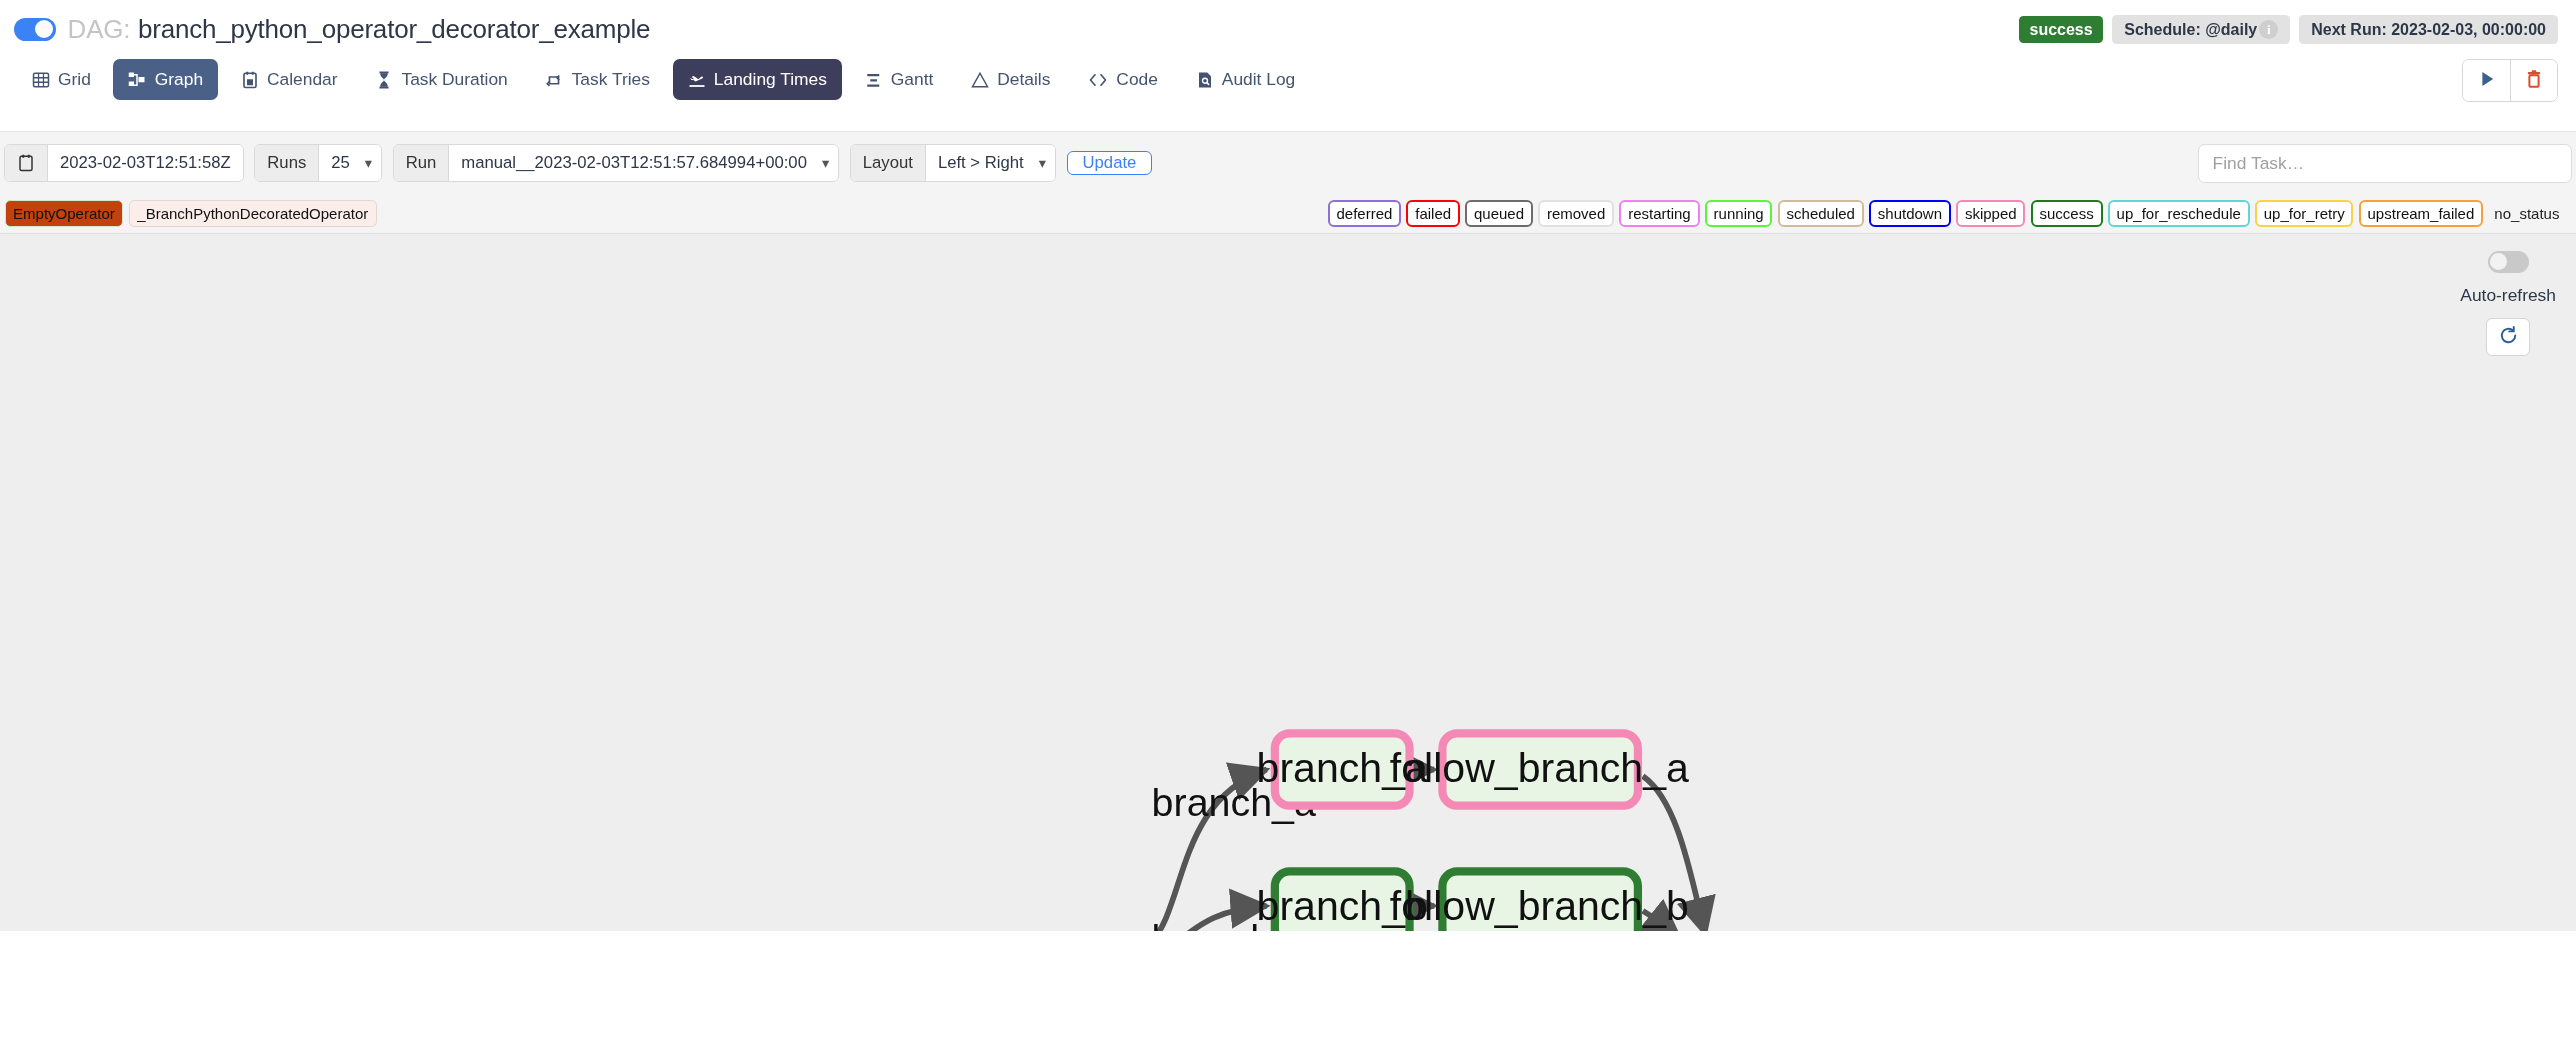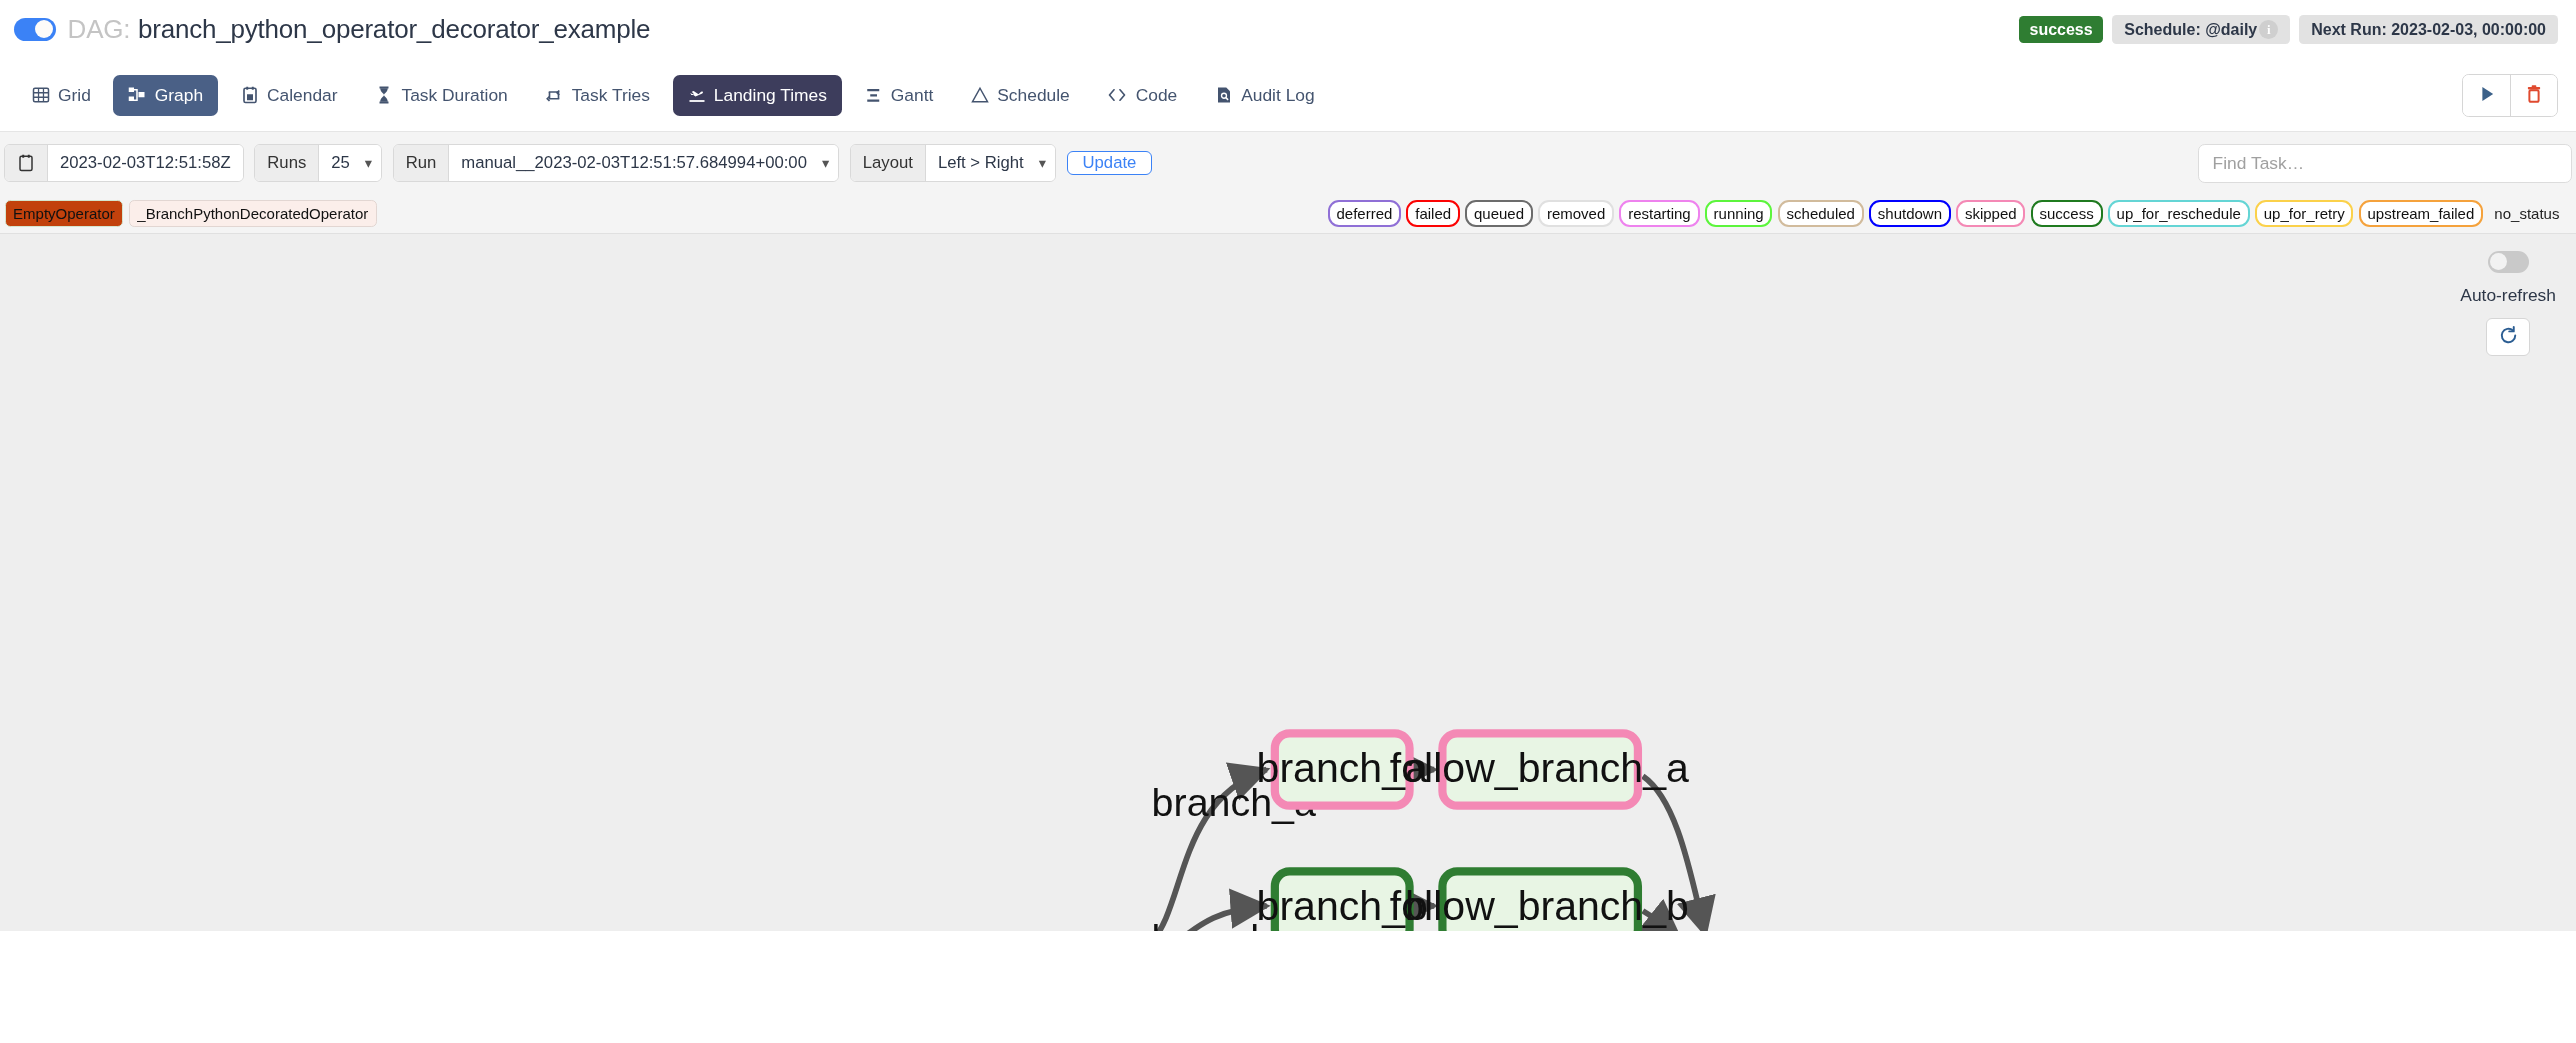--- a/index.html
+++ b/index.html
@@ -78,21 +78,21 @@
     font-size: 13px;
     font-weight: 700;
     display: flex; align-items: center; justify-content: center;
     font-family: "Liberation Serif", serif;
   }
 
   
   .tabbar {
     height: 73px;
     display: flex;
-    align-items: center;
+    align-items: flex-start;
     padding: 0 18px 0 16.7px;
     background: #ffffff;
     border-bottom: 0.8px solid #e5e5e5;
   }
   .tab {
     display: flex;
     align-items: center;
     gap: 8.3px;
     padding: 10px 15px;
     border-radius: 6.8px;
@@ -210,21 +210,21 @@
     line-height: 1.15;
     white-space: nowrap;
     cursor: pointer;
   }
   .legend-spacer { flex: 1 1 auto; }
   .st-chip {
     font-size: 15px;
     color: #111;
     background: #ffffff;
     padding: 3px 6.8px;
-    border-radius: 11px;
+    border-radius: 6px;
     border: 2.3px solid #999;
     line-height: 1.15;
     white-space: nowrap;
     cursor: pointer;
   }
   .st-plain {
     font-size: 15px;
     color: #222;
     padding: 3px 6px;
     white-space: nowrap;
@@ -392,21 +392,21 @@
     <span>Gantt</span>
   </div>
   <div class="tab-gap"></div>
 
   <div class="tab">
     <span>
       <svg width="18" height="18" viewBox="0 0 24 24">
           <path d="M12 3L22 21H2z" fill="none" stroke="#44546f" stroke-width="2"></path>
         </svg>
     </span>
-    <span>Schedule</span>
+    <span>Details</span>
   </div>
   <div class="tab-gap"></div>
 
   <div class="tab">
     <span>
       <svg width="20" height="18" viewBox="0 0 26 24">
           <path d="M9 5L3 12l6 7M17 5l6 7-6 7" fill="none" stroke="#44546f" stroke-width="2.2" stroke-linecap="round" stroke-linejoin="round"></path>
         </svg>
     </span>
     <span>Code</span>

